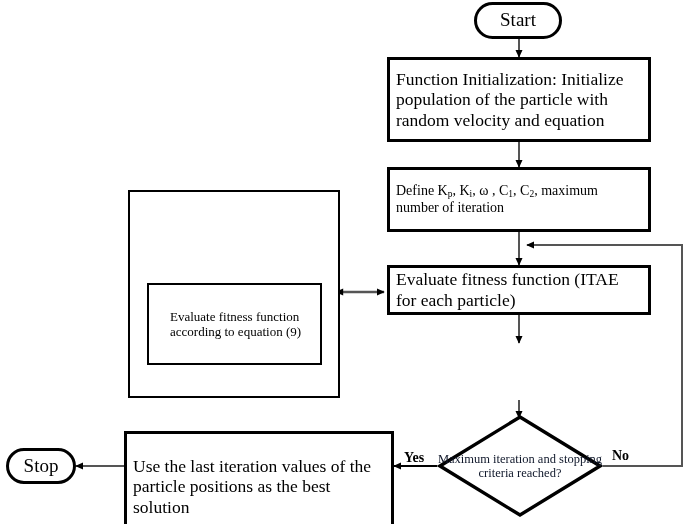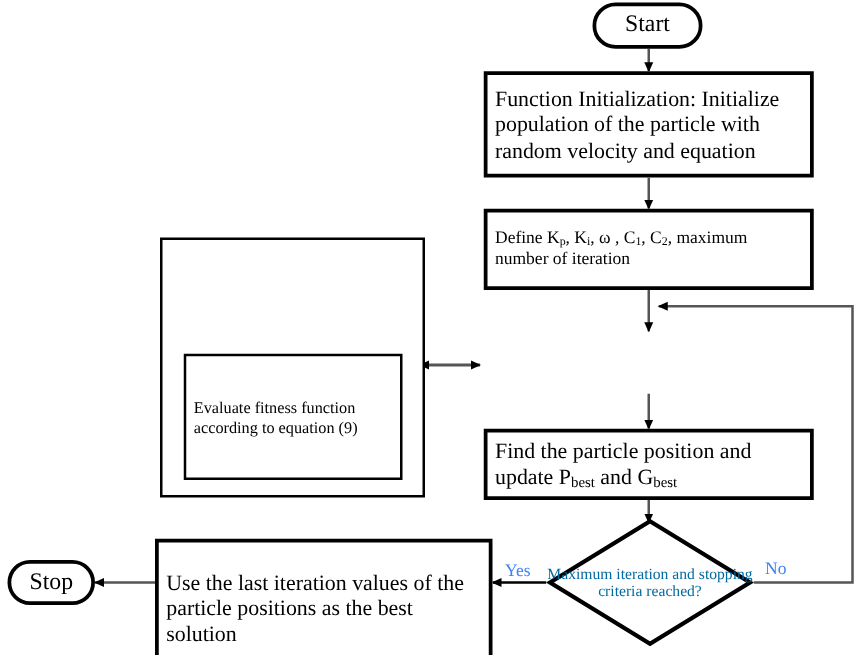--- a/index.html
+++ b/index.html
@@ -35,36 +35,37 @@
   .outer-group {
     border: 2px solid #000000;
     background: #ffffff;
   }
   .terminal {
     border: 3px solid #000000;
     border-radius: 22px;
   }
   .label {
     position: absolute;
-    color: #3b82f6;
+    color: #000000;
     background: transparent;
     white-space: nowrap;
+    font-weight: bold;
   }
   .diamond-wrap {
     position: absolute;
   }
   .diamond-text {
     position: absolute;
     left: 0; top: 0;
     width: 100%; height: 100%;
     display: flex;
     align-items: center;
     justify-content: center;
     text-align: center;
-    color: #0369a1;
+    color: #0f172a;
     line-height: 1.16;
     pointer-events: none;
   }
   svg.edges {
     position: absolute;
     left: 0; top: 0;
     width: 685px;
     height: 524px;
     pointer-events: none;
   }
@@ -118,24 +119,24 @@
   </div>
 
   <div class="node proc" style="left:387px; top:57px; width:264px; height:85px; font-size:17.5px;">
     <span class="txt">Function Initialization: Initialize population of the particle with random velocity and equation</span>
   </div>
 
   <div class="node proc" style="left:387px; top:167px; width:264px; height:65px; font-size:14px;">
     <span class="txt">Define K<sub>p</sub>, K<sub>i</sub>, ω , C<sub>1</sub>, C<sub>2</sub>, maximum number of iteration</span>
   </div>
 
+  <div class="node proc" style="left:387px; top:265px; width:264px; height:50px; font-size:17.5px;">
+    <span class="txt">Evaluate fitness function (ITAE for each particle)</span>
+  </div>
 
-  <div class="node proc" style="left:387px; top:343px; width:264px; height:57px; font-size:17.5px;">
-    <span class="txt">Find the particle position and update P<sub>best</sub> and G<sub>best</sub></span>
-  </div>
 
   <div class="diamond-wrap" style="left:437px; top:414px; width:166px; height:104px;">
     <svg width="166" height="104" viewBox="0 0 166 104">
       <polygon points="83,3 163,52 83,101 3,52" fill="#ffffff" stroke="#000000" stroke-width="3.4"></polygon>
     </svg>
     <div class="diamond-text" style="font-size:12.5px;">
       <span>Maximum iteration and stopping criteria reached?</span>
     </div>
   </div>
 
@@ -143,21 +144,21 @@
     <span class="txt">Use the last iteration values of the particle positions as the best solution</span>
   </div>
 
   <div class="node terminal" style="left:6px; top:448px; width:70px; height:36px; font-size:19px;">
     <span class="txt">Stop</span>
   </div>
 
   <div class="outer-group" style="position:absolute; left:128px; top:190px; width:208px; height:204px;"></div>
 
 
-  <div class="node thin" style="left:147px; top:283px; width:175px; height:101px; font-size:13px;">
+  <div class="node thin" style="left:147px; top:283px; width:175px; height:82px; font-size:13px;padding-left:15px;">
     <span class="txt">Evaluate fitness function according to equation (9)</span>
   </div>
 
   <div class="label" style="left:404px; top:450px; font-size:14px;">
     <span>Yes</span>
   </div>
   <div class="label" style="left:612px; top:448px; font-size:14px;">
     <span>No</span>
   </div>
 

